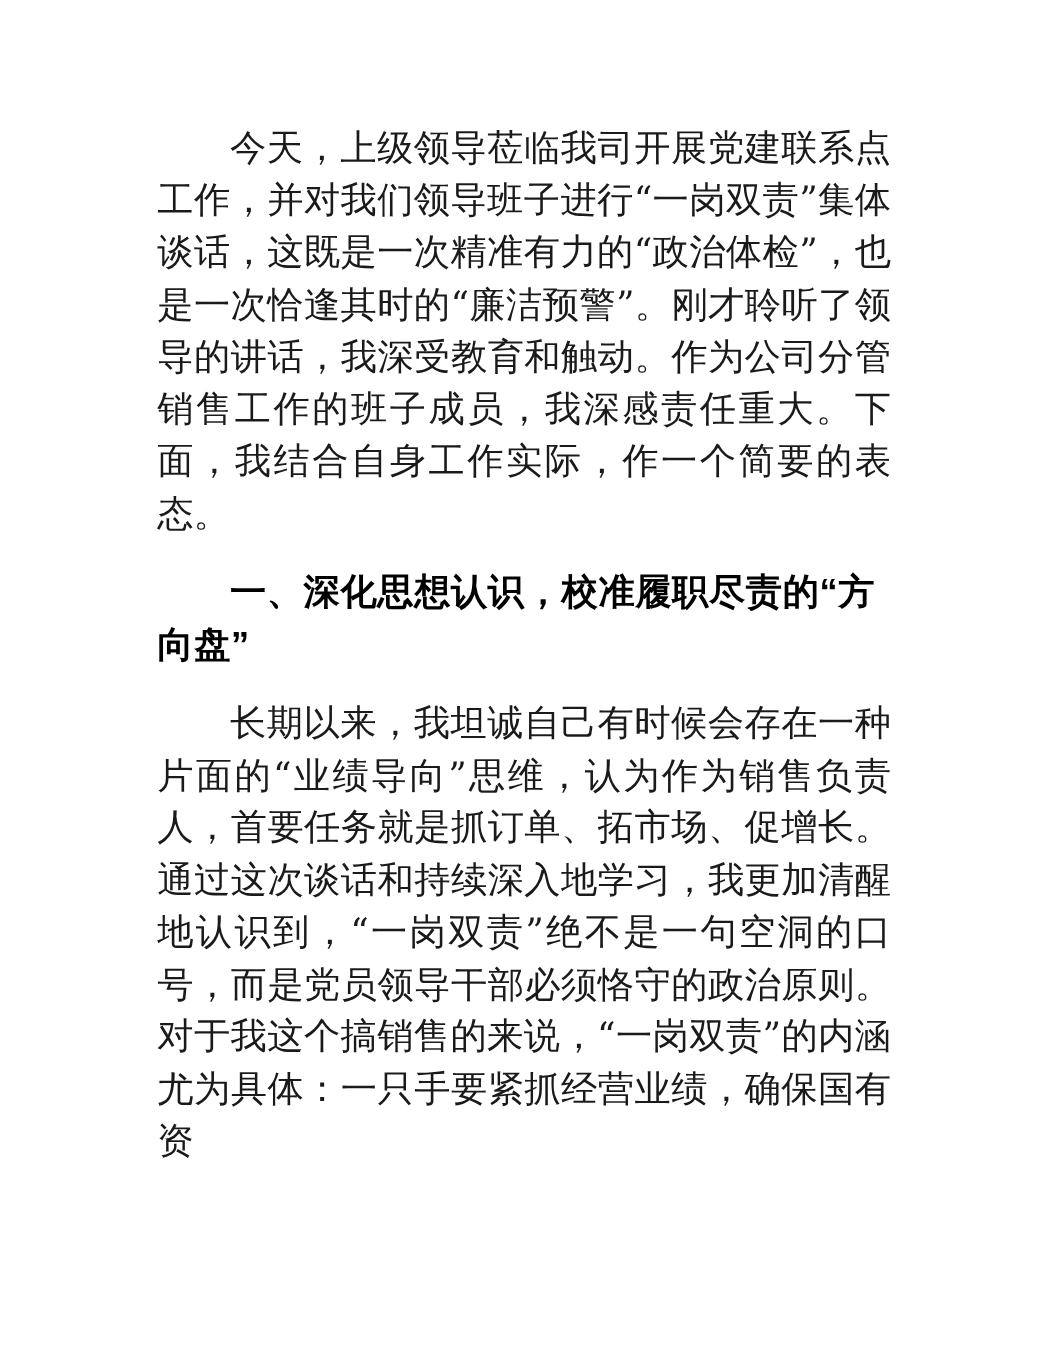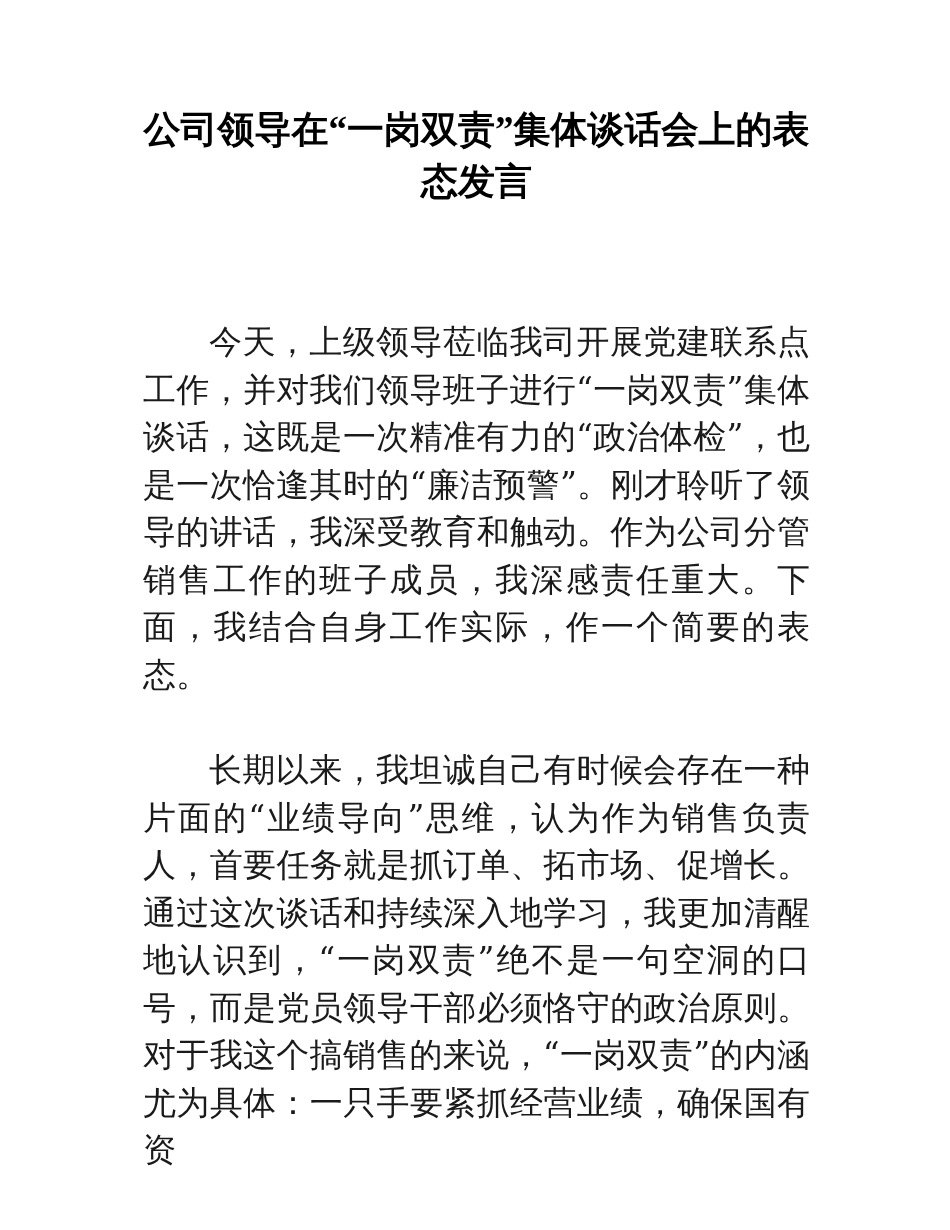--- a/index.html
+++ b/index.html
@@ -82,33 +82,33 @@
     letter-spacing: 0.5px;
   }
   .gap-half { height: 24px; }
 </style>
 </head>
 <body>
 
 <div class="page">
   <div class="content">
 
-    <h1 class="doc-title">公司领导在“一岗双责”集体谈话会上的表态发言</h1>
 
     <div class="title-gap"></div>
 
 
     <div class="gap-half"></div>
 
 
     <div class="gap-half"></div>
 
     <p class="para">今天，上级领导莅临我司开展党建联系点工作，并对我们领导班子进行“一岗双责”集体谈话，这既是一次精准有力的“政治体检”，也是一次恰逢其时的“廉洁预警”。刚才聆听了领导的讲话，我深受教育和触动。作为公司分管销售工作的班子成员，我深感责任重大。下面，我结合自身工作实际，作一个简要的表态。</p>
 
     <div class="gap-half"></div>
 
+    <h2 class="section-heading">一、深化思想认识，校准履职尽责的“方向盘”</h2>
 
     <div class="gap-half"></div>
 
     <p class="para">长期以来，我坦诚自己有时候会存在一种片面的“业绩导向”思维，认为作为销售负责人，首要任务就是抓订单、拓市场、促增长。通过这次谈话和持续深入地学习，我更加清醒地认识到，“一岗双责”绝不是一句空洞的口号，而是党员领导干部必须恪守的政治原则。对于我这个搞销售的来说，“一岗双责”的内涵尤为具体：一只手要紧抓经营业绩，确保国有资</p>
 
   </div>
 </div>
 
 </body></html>

